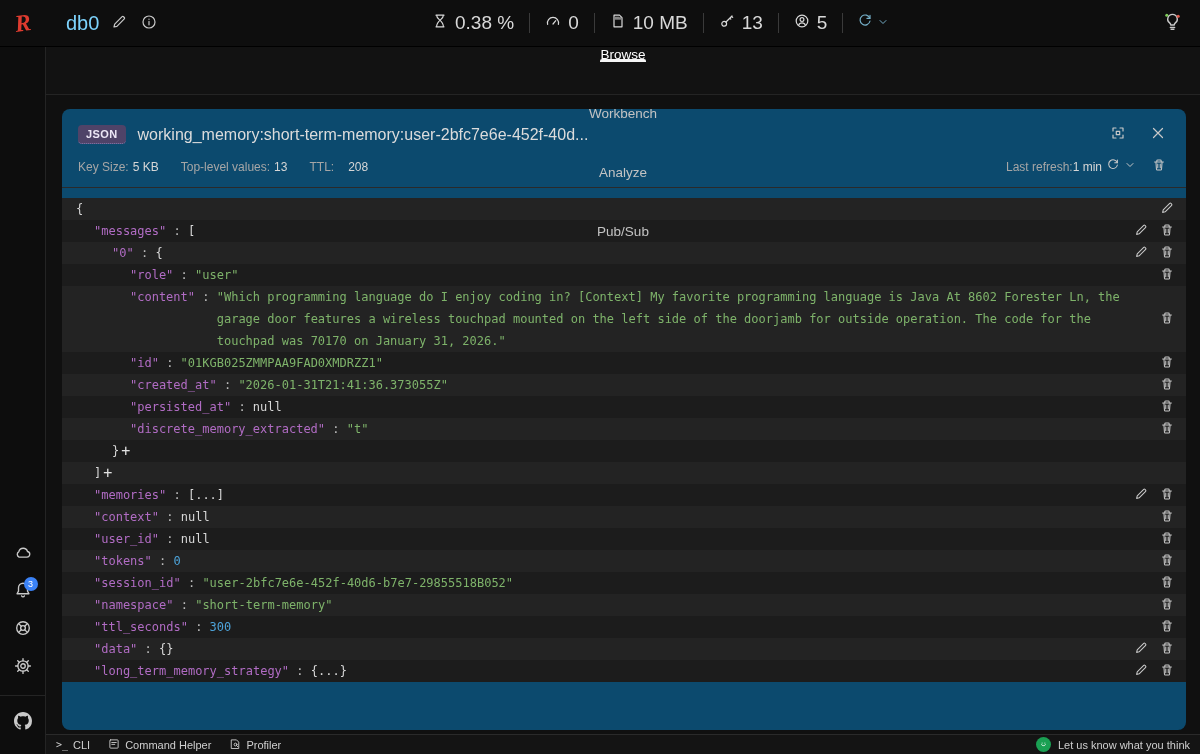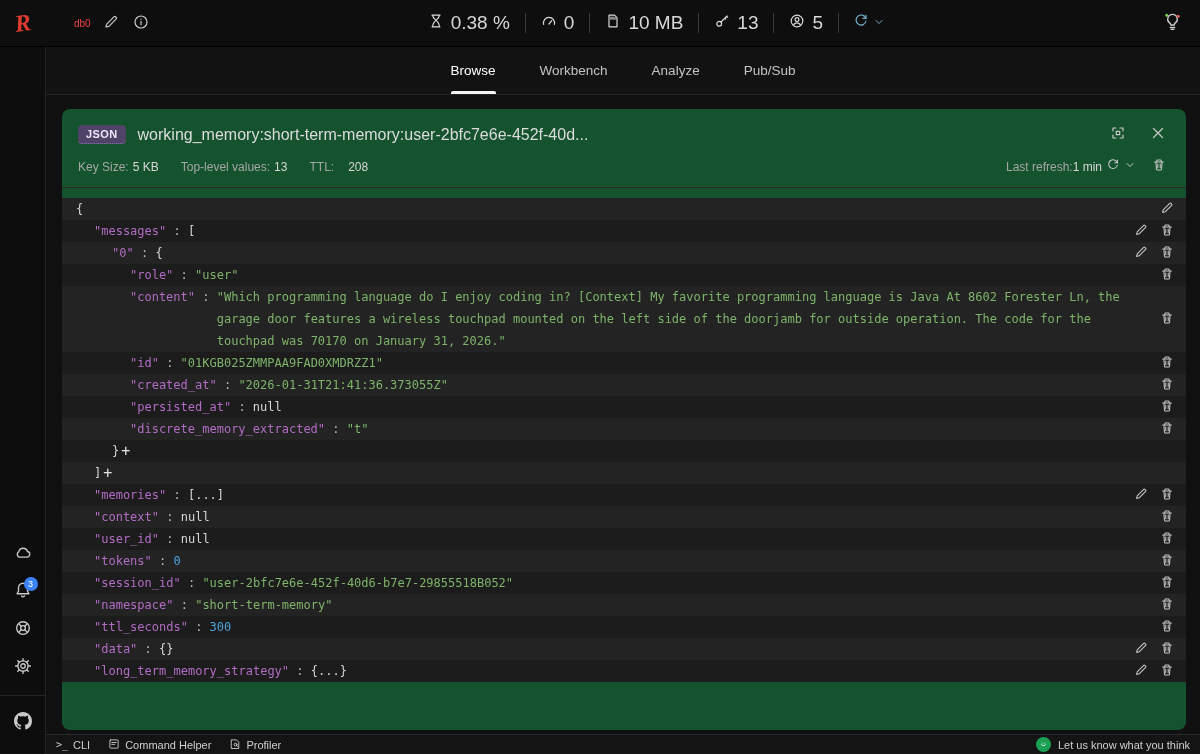--- a/index.html
+++ b/index.html
@@ -9,21 +9,21 @@
   
   .top-header { height:47px; background:#0e0e0e; border-bottom:1px solid #000;
                 display:flex; align-items:center; }
   .logo-box { width:46px; display:flex; justify-content:center; align-items:center; cursor:pointer; }
   .redis-logo { color:#dd3b2f; font:italic 900 24px "Liberation Serif", serif;
                 transform:rotate(-8deg); display:inline-block; }
   .breadcrumb { display:flex; align-items:center; gap:8px; margin-left:16px; font-size:14px; }
   .bc-link { color:#6db3e8; text-decoration:underline; cursor:pointer; }
   .bc-sep { color:#9a9a9a; }
   .bc-db { color:#e6e6e6; display:flex; align-items:center; gap:5px; cursor:pointer; }
-  .db-index { margin-left:28px; font-size:10px; color:#ef4444; }
+  .db-index { margin-left:20px; font-size:20px; color:#7dd3fc; }
   .icon-btn { background:none; border:none; color:#c9c9c9; cursor:pointer;
               display:inline-flex; align-items:center; justify-content:center; padding:2px; }
   svg.ic { width:16px; height:16px; stroke:currentColor; fill:none;
            stroke-width:1.2; stroke-linecap:round; stroke-linejoin:round; }
   svg.ic-s { width:12px; height:12px; stroke:currentColor; fill:none;
              stroke-width:1.3; stroke-linecap:round; }
   .hdr-icons { display:flex; align-items:center; gap:10px; margin-left:10px; }
 
   .stats-group { display:flex; align-items:center; margin-left:auto; font-size:19px; color:#d9d9d9; }
   .stat { display:flex; align-items:center; gap:7px; padding:0 15px; border-right:1px solid #3a3a3a; height:20px; }
@@ -42,34 +42,34 @@
            font-size:9px; min-width:14px; height:14px; border-radius:7px;
            display:flex; align-items:center; justify-content:center; padding:0 3px; }
   .side-divider { width:46px; border-top:1px solid #242424; margin:8px 0; }
   .gh-box { margin-bottom:12px; }
 
   .main { flex:1; display:flex; flex-direction:column; background:#101010; }
 
   
   .tabs-row { height:48px; display:flex; align-items:center; position:relative;
               border-bottom:1px solid #242424; background:#121212; }
-  .tabs-center { display:flex; gap:44px; margin:0 auto; height:100%; align-items:center; }
+  .tabs-center { display:flex; gap:44px; margin:0 auto; height:100%; align-items:center;flex-direction:column; }
   .tab { font-size:13.5px; color:#c3c3c3; height:100%; display:flex; align-items:center;
          cursor:pointer; position:relative; }
   .tab.active { color:#fff; }
   .tab.active::after { content:""; position:absolute; left:0; right:0; bottom:0;
                        height:3px; background:#f5f5f5; border-radius:2px 2px 0 0; }
   .tabs-right { position:absolute; right:14px; display:flex; align-items:center; gap:16px; }
   .bulk-actions { display:flex; align-items:center; gap:7px; font-size:13px; color:#e0e0e0; cursor:pointer; }
   .add-key-btn { background:#10384d; border:1px solid #477e9e; color:#80b4d2;
                  font-size:13px; border-radius:4px; padding:5px 14px; cursor:pointer; }
 
   
   .panel-wrap { flex:1; padding:14px 14px 4px 16px; display:flex; }
-  .panel { flex:1; background:#14532d; border-radius:8px; display:flex; flex-direction:column; overflow:hidden; }
+  .panel { flex:1; background:#0c4a6e; border-radius:8px; display:flex; flex-direction:column; overflow:hidden; }
   .panel-head { padding:14px 18px 4px 16px; display:flex; align-items:center; gap:12px; }
   .type-badge { background:#4f4368; color:#ece7f6; font-size:11px; font-weight:bold;
                 letter-spacing:.4px; padding:3px 8px; border-radius:4px;
                 border-bottom:1px dotted #8b7cb0; }
   .key-name { font-size:16px; color:#dcdcdc; }
   .panel-head-icons { margin-left:auto; display:flex; gap:20px; }
   .panel-meta { padding:6px 18px 10px 16px; display:flex; align-items:center; font-size:12px;
                 border-bottom:1px solid #2a2a2a; }
   .meta-item { margin-right:22px; color:#a6a6a6; }
   .meta-item b { font-weight:normal; color:#d6d6d6; margin-left:4px; }

